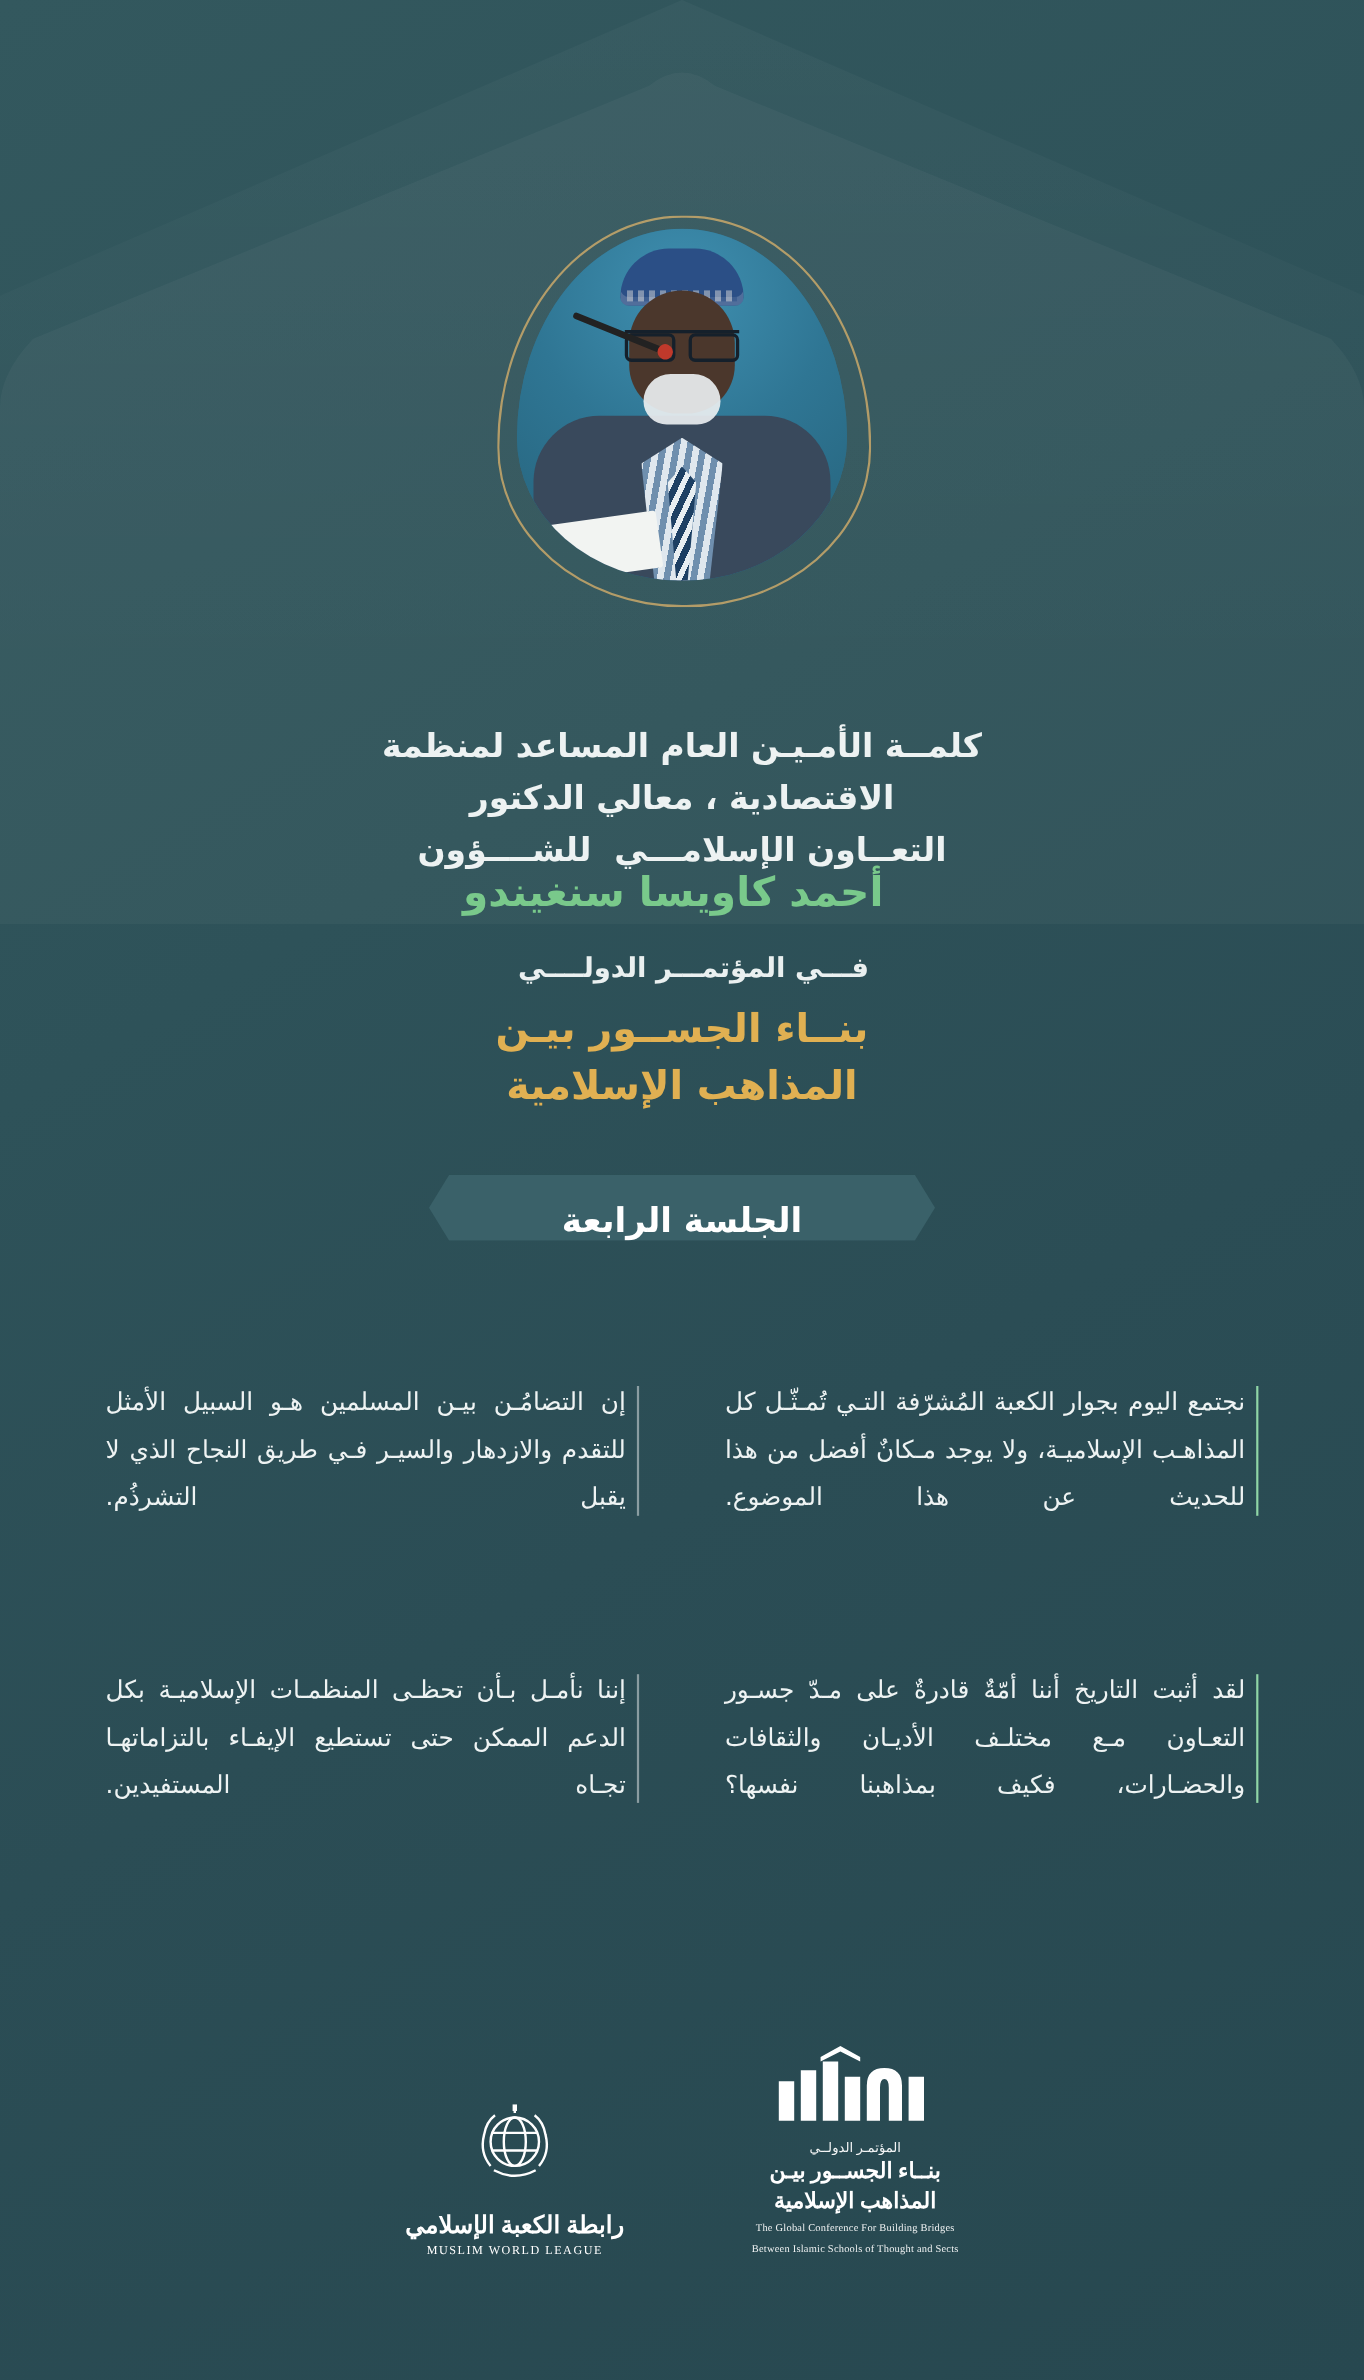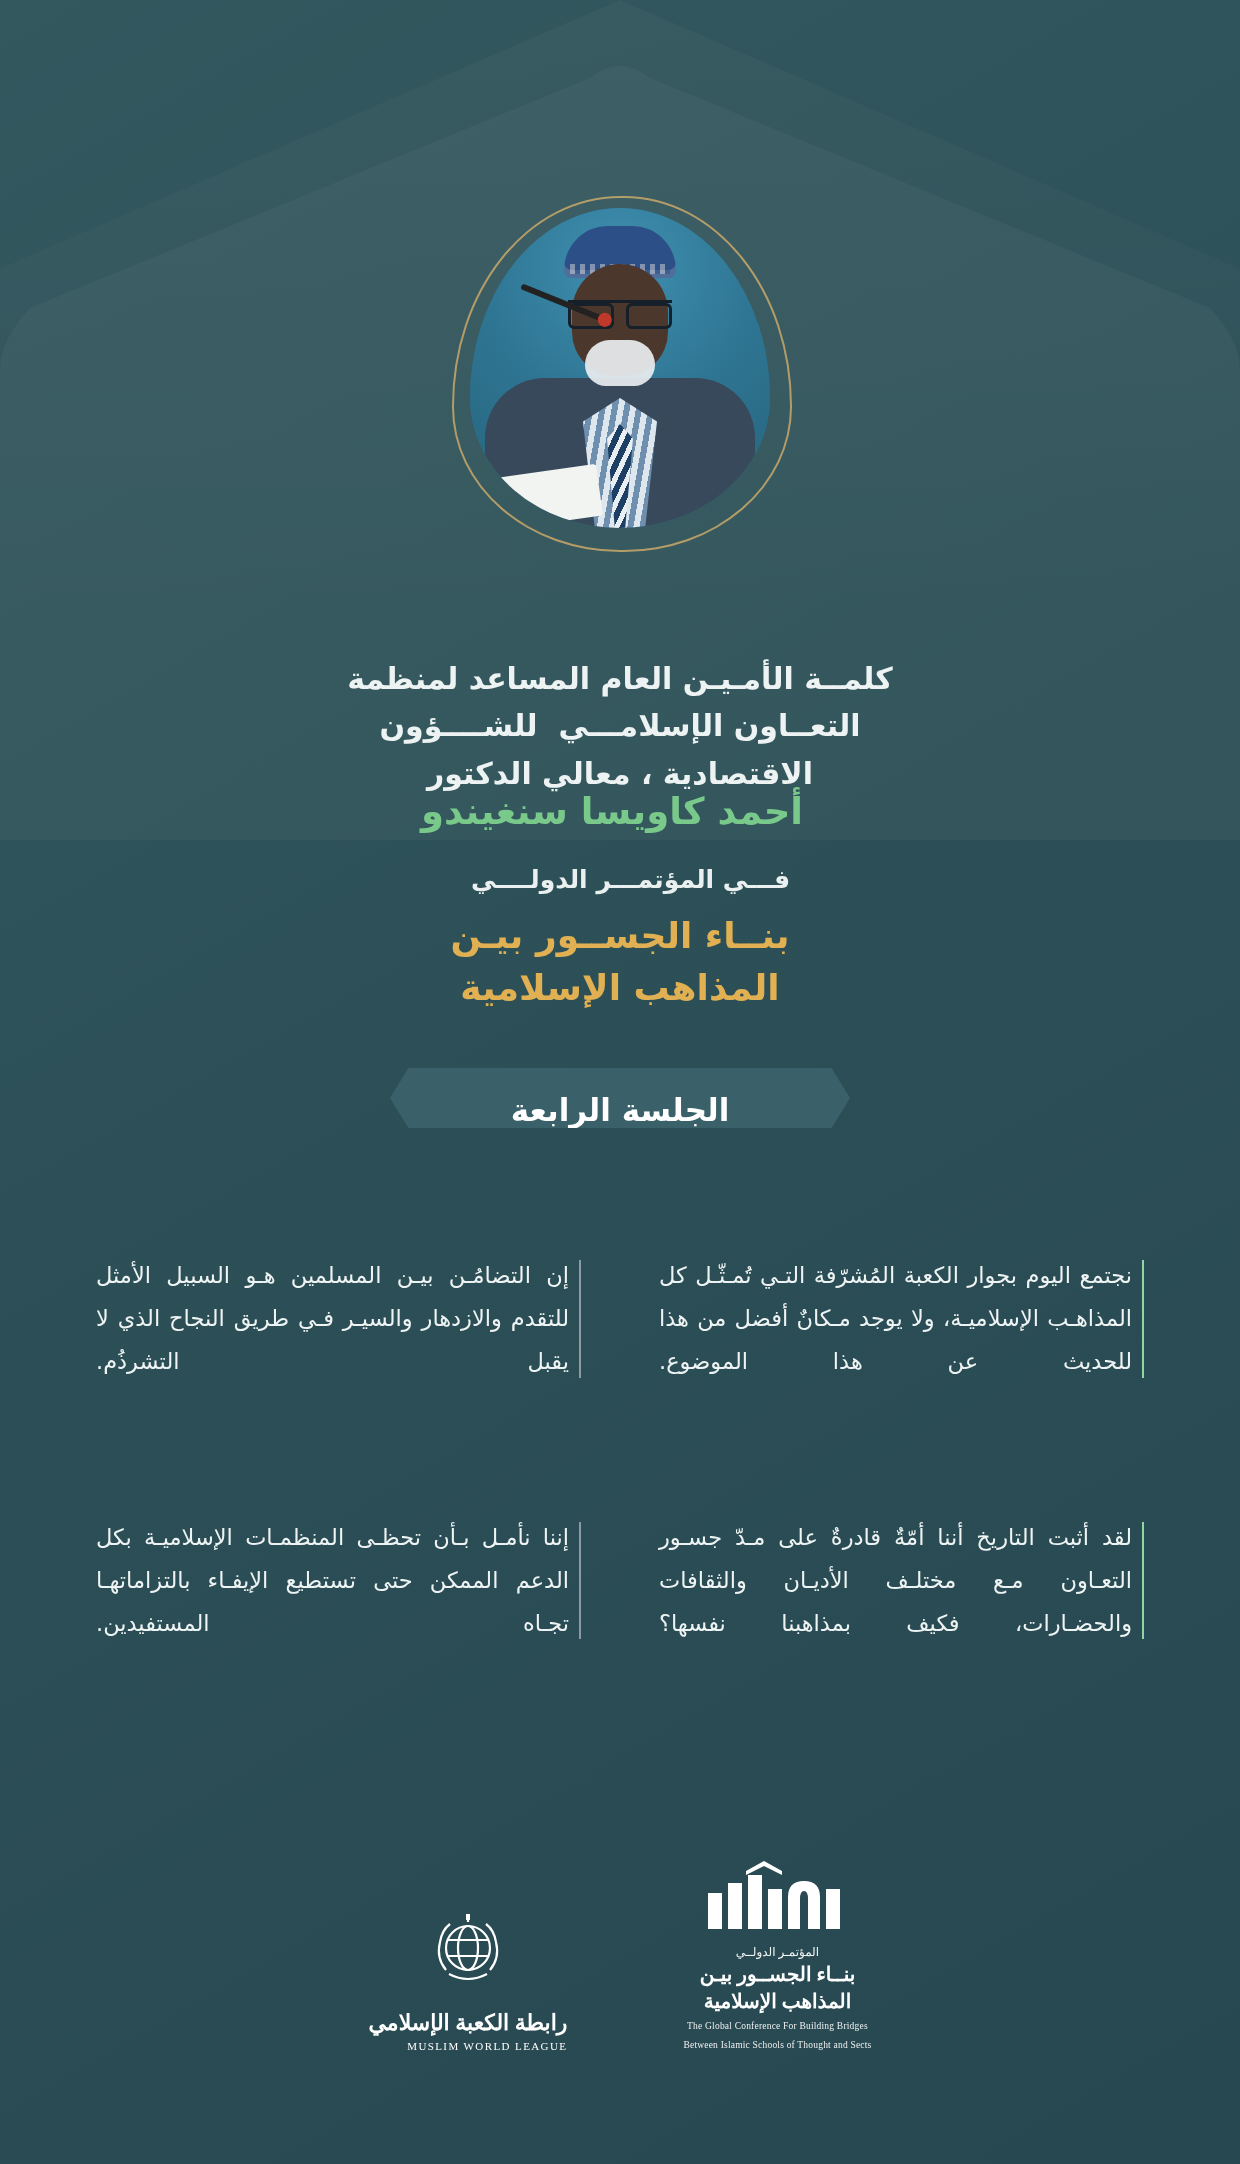--- a/index.html
+++ b/index.html
@@ -278,21 +278,21 @@
   }
   .logo-block { text-align: center; color: #ffffff; }
 
   .conf-logo-mark { margin: 0 auto 10px; }
   .conf-logo-text-ar1 { font-size: 12px; letter-spacing: 1px; opacity: .95; }
   .conf-logo-text-ar2 { font-size: 20px; font-weight: 800; line-height: 1.25; margin-top: 2px; }
   .conf-logo-text-en { font-size: 9.5px; line-height: 1.35; margin-top: 6px; opacity: .92; letter-spacing: .2px; direction: ltr; }
 
   .mwl-mark { margin: 0 auto 6px; }
   .mwl-ar { font-size: 22px; font-weight: 800; letter-spacing: .5px; }
-  .mwl-en { font-size: 11px; letter-spacing: 1.4px; margin-top: 4px; direction: ltr; text-align: right; }
+  .mwl-en { font-size: 11px; letter-spacing: 1.4px; margin-top: 4px; direction: ltr; }
 </style>
 </head>
 <body>
 
 <div class="poster">
 
   <div class="arch-bg2"></div>
   <div class="arch-bg"></div>
 
   <div class="portrait-wrap">
@@ -307,22 +307,22 @@
         <div class="p-glasses"></div>
         <div class="p-beard"></div>
         <div class="p-mic"></div>
         <div class="p-paper"></div>
       </div>
     </div>
   </div>
 
   <div class="intro">
     <div>كلمــة الأمـيـن العام المساعد لمنظمة</div>
+    <div>الاقتصادية ، معالي الدكتور</div>
     <div>التعــاون الإسلامـــي  للشــــؤون</div>
-    <div>الاقتصادية ، معالي الدكتور</div>
   </div>
 
   <div class="speaker-name">أحمد كاويسا سنغيندو</div>
 
   <div class="conf-pre">فـــي المؤتمـــر الدولــــي</div>
 
   <div class="conf-title">
     <div>بنــاء الجســور بيـن</div>
     <div>المذاهب الإسلامية</div>
   </div>

